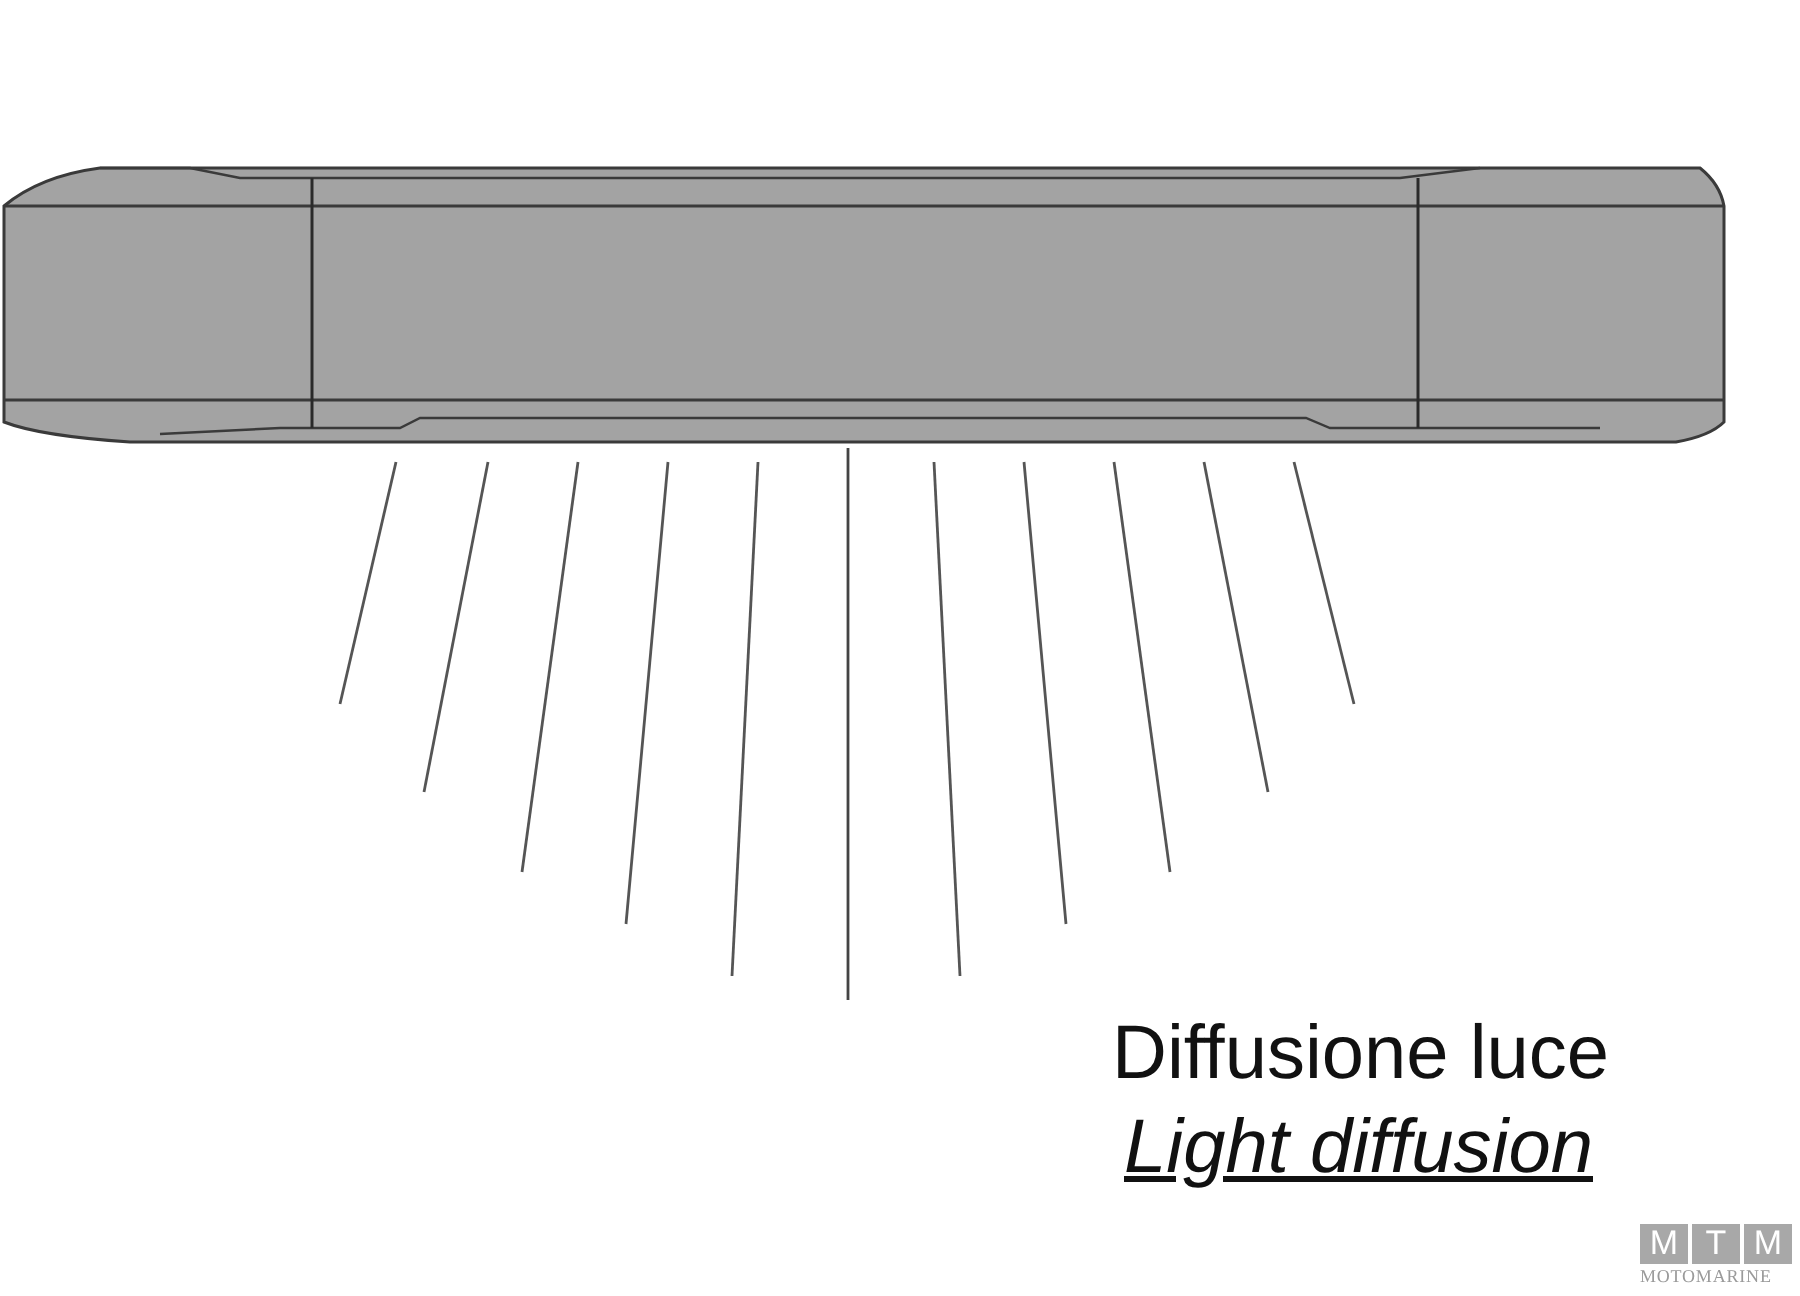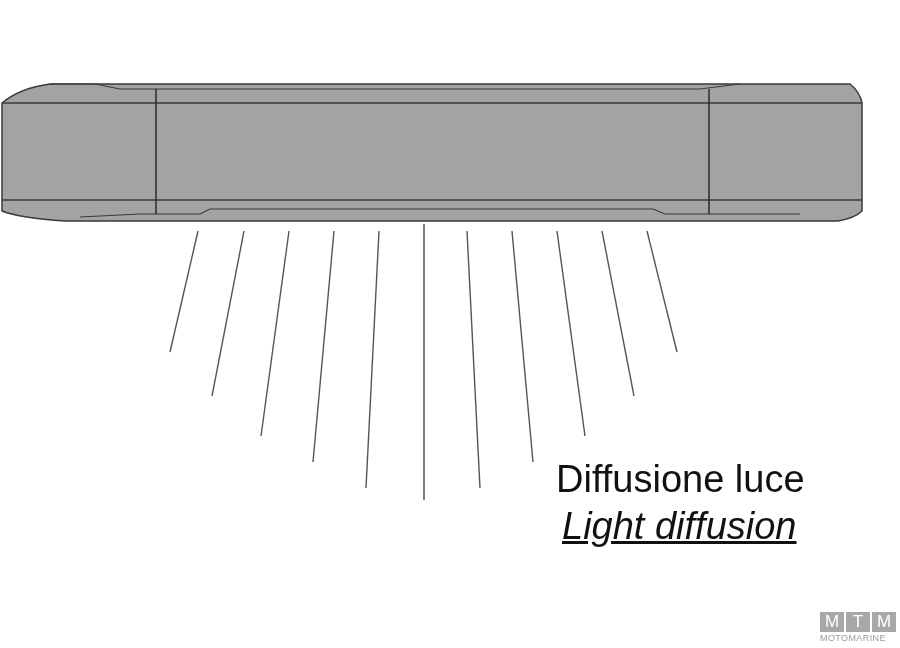--- a/index.html
+++ b/index.html
@@ -1,24 +1,24 @@
 <!DOCTYPE html>
 <html><head>
   <meta charset="utf-8">
   <style>
     html, body { margin: 0; padding: 0; background: #ffffff; }
     body { width: 900px; height: 648px; position: relative; overflow: hidden; font-family: "Liberation Sans", sans-serif; }
     #diagram { position: absolute; left: 0; top: 0; }
-    .caption { position: absolute; left: 556px; color: #111; font-family: "Liberation Sans", "DejaVu Sans", sans-serif; white-space: nowrap; }
+    .caption { position: absolute; left: 556px; color: #111; font-family: "Liberation Sans", "DejaVu Sans", sans-serif; white-space: nowrap; margin-top: 48px; }
     .caption.it { font-style: italic; top: 505px; font-size: 38px; left: 562px; text-decoration: underline; }
     .caption.main { top: 458px; font-size: 38px; }
     .logo { position: absolute; left: 820px; top: 612px; width: 78px; }
     .logo-boxes { display: flex; gap: 2px; }
     .logo-box { width: 24px; height: 20px; background: #a8a8a8; color: #fff; font-size: 17px; line-height: 20px; text-align: center; font-family: "Liberation Sans", sans-serif; }
-    .logo-text { font-size: 9px; color: #9a9a9a; letter-spacing: 0.4px; margin-top: 1px; font-family: Liberation Sans, sans-serif; }
+    .logo-text { font-size: 9px; color: #9a9a9a; letter-spacing: 0.4px; margin-top: 1px; font-family: Liberation Serif, serif; }
   </style>
 </head>
 <body>
 
 <svg id="diagram" width="900" height="648" viewBox="0 0 900 648" xmlns="http://www.w3.org/2000/svg">
   <g>
 
     <path d="M2,103 Q20,88 50,84 L850,84 Q860,92 862,103 L862,211 Q855,218 838,221 L65,221 Q20,218 2,211 Z" fill="#a3a3a3" stroke="#3a3a3a" stroke-width="1.5"></path>
 
     <path d="M50,84 L95,84 L120,89 L700,89 L740,84" fill="none" stroke="#3a3a3a" stroke-width="1.2"></path>

